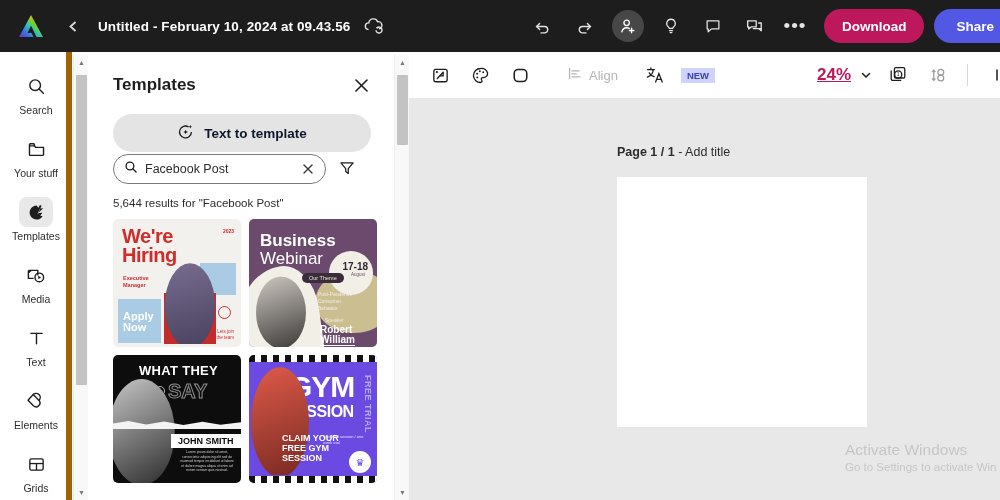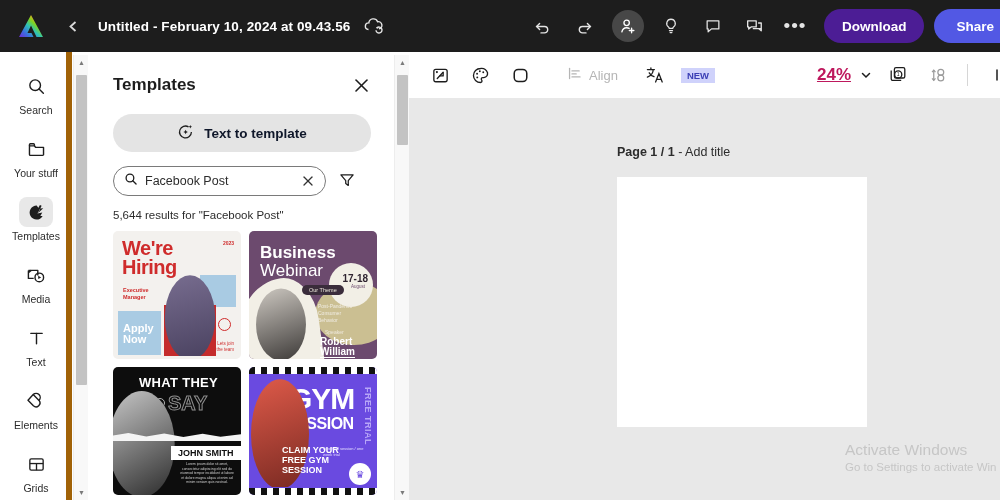--- a/index.html
+++ b/index.html
@@ -30,21 +30,21 @@
   .tb-spacer { flex: 1 1 auto; }
   .tb-icon {
     width: 30px; height: 30px; margin: 0 6px; flex: 0 0 auto;
     display: flex; align-items: center; justify-content: center;
     color: #e4e4e4; border-radius: 50%;
   }
   .tb-icon.circle-bg { background: #474747; width: 32px; height: 32px; }
   .dots { color: #e4e4e4; font-size: 19px; letter-spacing: 1px;
           width: 30px; text-align: center; line-height: 12px; margin: 0 4px; }
   .btn-download {
-    background: #4c1d95; color: #ffffff; font-size: 13.5px; font-weight: bold;
+    background: #be185d; color: #ffffff; font-size: 13.5px; font-weight: bold;
     height: 34px; padding: 0 18px; border-radius: 17px; border: none;
     display: flex; align-items: center; margin-left: 10px; cursor: pointer;
     font-family: "Liberation Sans", sans-serif;
   }
   .btn-share {
     background: #5258e4; color: #ffffff; font-size: 13.5px; font-weight: bold;
     height: 34px; padding: 0 22px; border-radius: 17px; border: none;
     display: flex; align-items: center; margin-left: 10px; margin-right: -16px;
     cursor: pointer; font-family: "Liberation Sans", sans-serif;
   }
@@ -91,21 +91,21 @@
   .panel-title { font-size: 17px; font-weight: bold; color: #1d1d1d; }
   .panel-close { width: 22px; height: 22px; color: #222; cursor: pointer;
                  display: flex; align-items: center; justify-content: center; }
   .t2t-btn {
     margin: 18px 22px 0 25px; height: 38px; background: #e4e4e4;
     border-radius: 19px; display: flex; align-items: center;
     justify-content: center; gap: 9px; cursor: pointer; border: none;
     width: 258px; font-family: "Liberation Sans", sans-serif;
   }
   .t2t-label { font-size: 13.5px; font-weight: bold; color: #0f172a; }
-  .search-row { display: flex; align-items: center; margin: 14px 0 0 25px; gap: 12px; }
+  .search-row { display: flex; align-items: center; margin: 2px 0 0 25px; gap: 12px; }
   .search-box {
     width: 213px; height: 30px; border: 1px solid #7a7a7a; border-radius: 15px;
     display: flex; align-items: center; padding: 0 10px; gap: 7px; background: #fff;
   }
   .search-val { font-size: 12.5px; color: #2c2c2c; flex: 1 1 auto; }
   .clear-x { color: #444; font-size: 13px; cursor: pointer; padding: 0 2px; }
   .filter-ico { width: 20px; height: 20px; color: #1d1d1d; cursor: pointer; }
   .results-line { margin: 13px 0 0 25px; font-size: 11.5px; color: #2c2c2c; }
 
   .grid { margin: 10px 0 0 25px; display: flex; flex-wrap: wrap; gap: 8px; width: 264px; }

